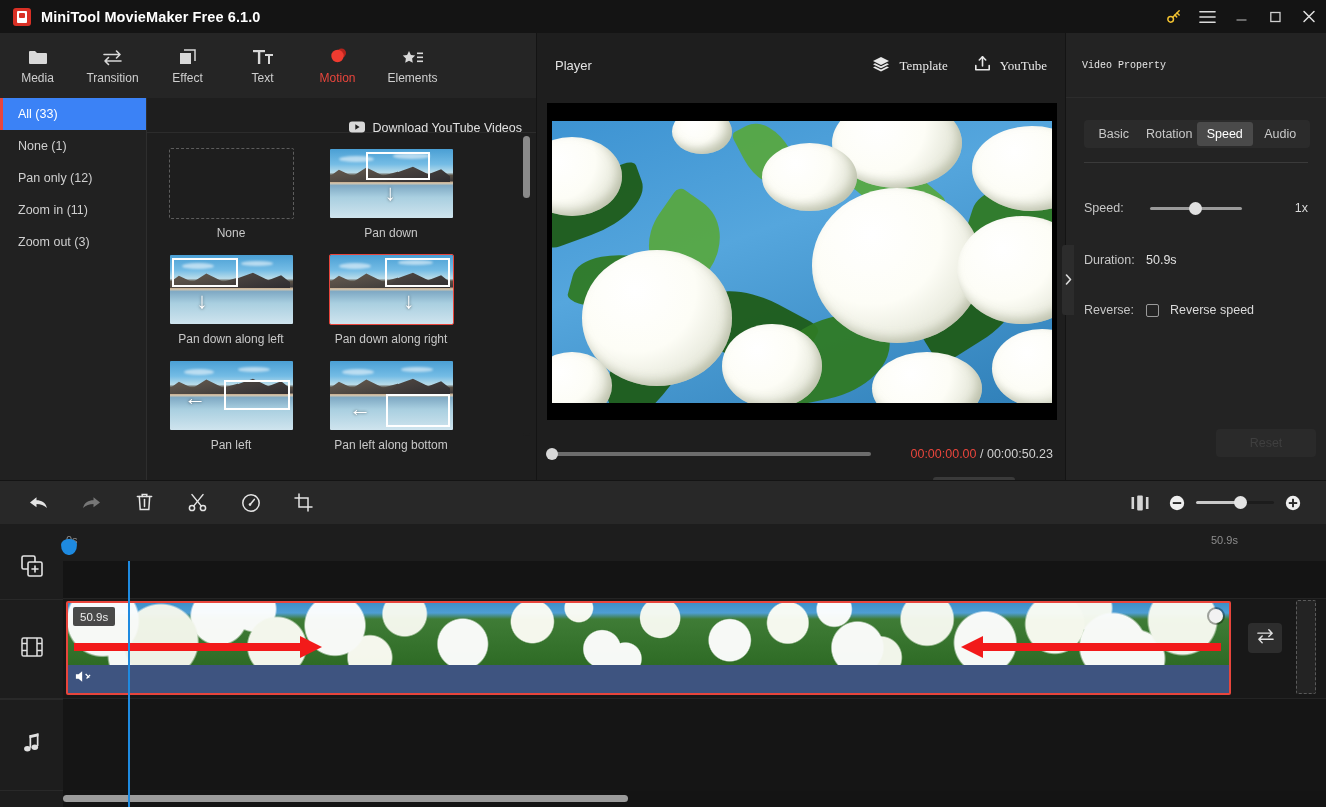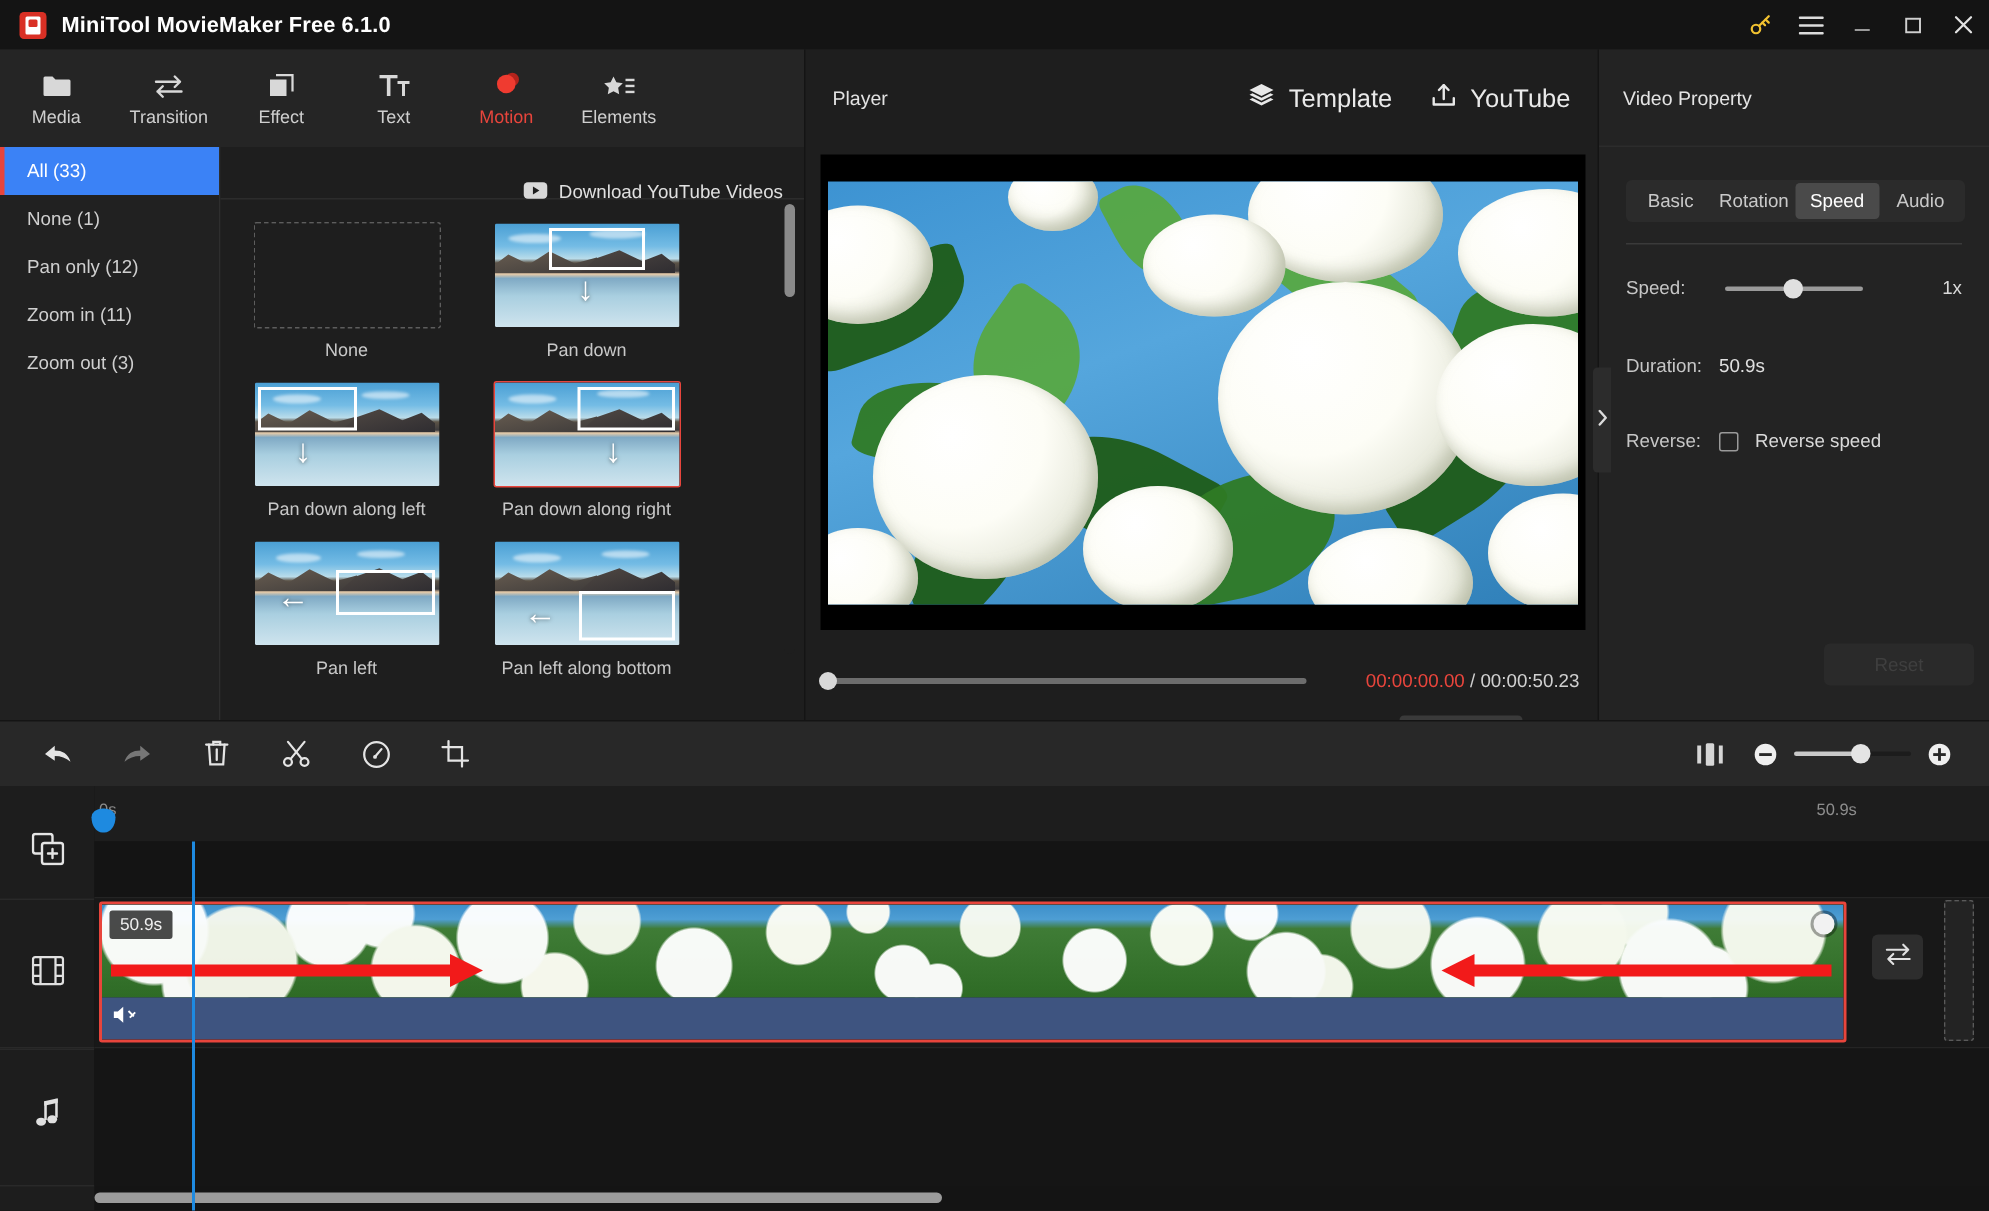--- a/index.html
+++ b/index.html
@@ -125,21 +125,21 @@
   }
 
   
   .player {
     position:absolute; left:536px; top:33px; width:530px; height:447px;
     background:#1e1e1e; border-left:1px solid #141414; border-right:1px solid #141414;
   }
   .player-head { height:65px; display:flex; align-items:center; padding:0 18px; }
   .player-head .ph-title { font-size:13px; color:#e2e2e2; }
   .ph-actions { margin-left:auto; display:flex; align-items:center; gap:26px; }
-  .ph-act { display:flex; align-items:center; gap:9px; font-size:17px; color:#eaeaea; cursor:pointer;}
+  .ph-act { display:flex; align-items:center; gap:9px; font-size:13px; color:#eaeaea; cursor:pointer;font-family:Liberation Serif, serif;}
   .video-stage {
     position:absolute; left:10px; top:70px; width:510px; height:317px;
     background:#000; display:flex; align-items:center; justify-content:center;
   }
   .video-frame { position:relative; width:500px; height:282px; overflow:hidden; background:#1d5a8c; }
   .sky { position:absolute; inset:0; background:linear-gradient(160deg,#3d93d2 0%,#55a6dd 40%,#2f7fb8 100%); }
   .leaf { position:absolute; background:#2f7a25; border-radius:60% 10% 60% 10%; opacity:.95; }
   .leaf.d { background:#1f5c18; }
   .leaf.l { background:#57a842; }
   .ball {
@@ -169,30 +169,30 @@
   .collapse-handle {
     position:absolute; left:1062px; top:245px; width:12px; height:70px;
     background:#2c2c2c; border-radius:3px 0 0 3px; display:flex; align-items:center;
     justify-content:center; cursor:pointer; z-index:5;
   }
 
   
   .panel-prop {
     position:absolute; left:1066px; top:33px; width:260px; height:447px; background:#232323;
   }
-  .prop-head { height:65px; display:flex; align-items:center; padding-left:16px; font-size:13px; color:#e4e4e4; border-bottom:1px solid #2c2c2c;}
+  .prop-head { height:65px; display:flex; align-items:center; padding-left:16px; font-size:10px; color:#e4e4e4; border-bottom:1px solid #2c2c2c;font-family:Liberation Mono, monospace;}
   .prop-tabs {
     margin:22px 16px 0 18px; height:28px; background:#2b2b2b; border-radius:4px;
     display:flex; align-items:center; padding:2px;
   }
   .ptab { flex:1; height:24px; display:flex; align-items:center; justify-content:center;
     font-size:12.5px; color:#c9c9c9; border-radius:3px; cursor:pointer; }
   .ptab.active { background:#4a4a4a; color:#fff; }
   .prop-sep { margin:14px 18px 0 18px; height:1px; background:#3a3a3a; }
-  .prop-row { display:flex; align-items:center; padding:0 18px; height:26px; margin-top:16px; font-size:12.5px; color:#cfcfcf; }
+  .prop-row { display:flex; align-items:center; padding:0 18px; height:26px; margin-top:32px; font-size:12.5px; color:#cfcfcf; }
   .prop-row .lbl { width:62px; color:#c6c6c6; }
   .spd-track { position:relative; width:92px; height:3px; background:#9a9a9a; border-radius:2px; margin-left:4px;}
   .spd-knob { position:absolute; left:42%; top:-5px; width:13px; height:13px; border-radius:50%; background:#e0e0e0; cursor:pointer;}
   .spd-val { margin-left:auto; font-size:12.5px; color:#d8d8d8; }
   .chk { width:13px; height:13px; border:1px solid #9a9a9a; border-radius:2px; background:transparent; cursor:pointer; }
   .reset-btn {
     position:absolute; left:1216px; top:429px; width:100px; height:28px;
     background:#2a2a2a; border-radius:4px; display:flex; align-items:center; justify-content:center;
     font-size:12.5px; color:#3f3f3f; cursor:default;
   }

